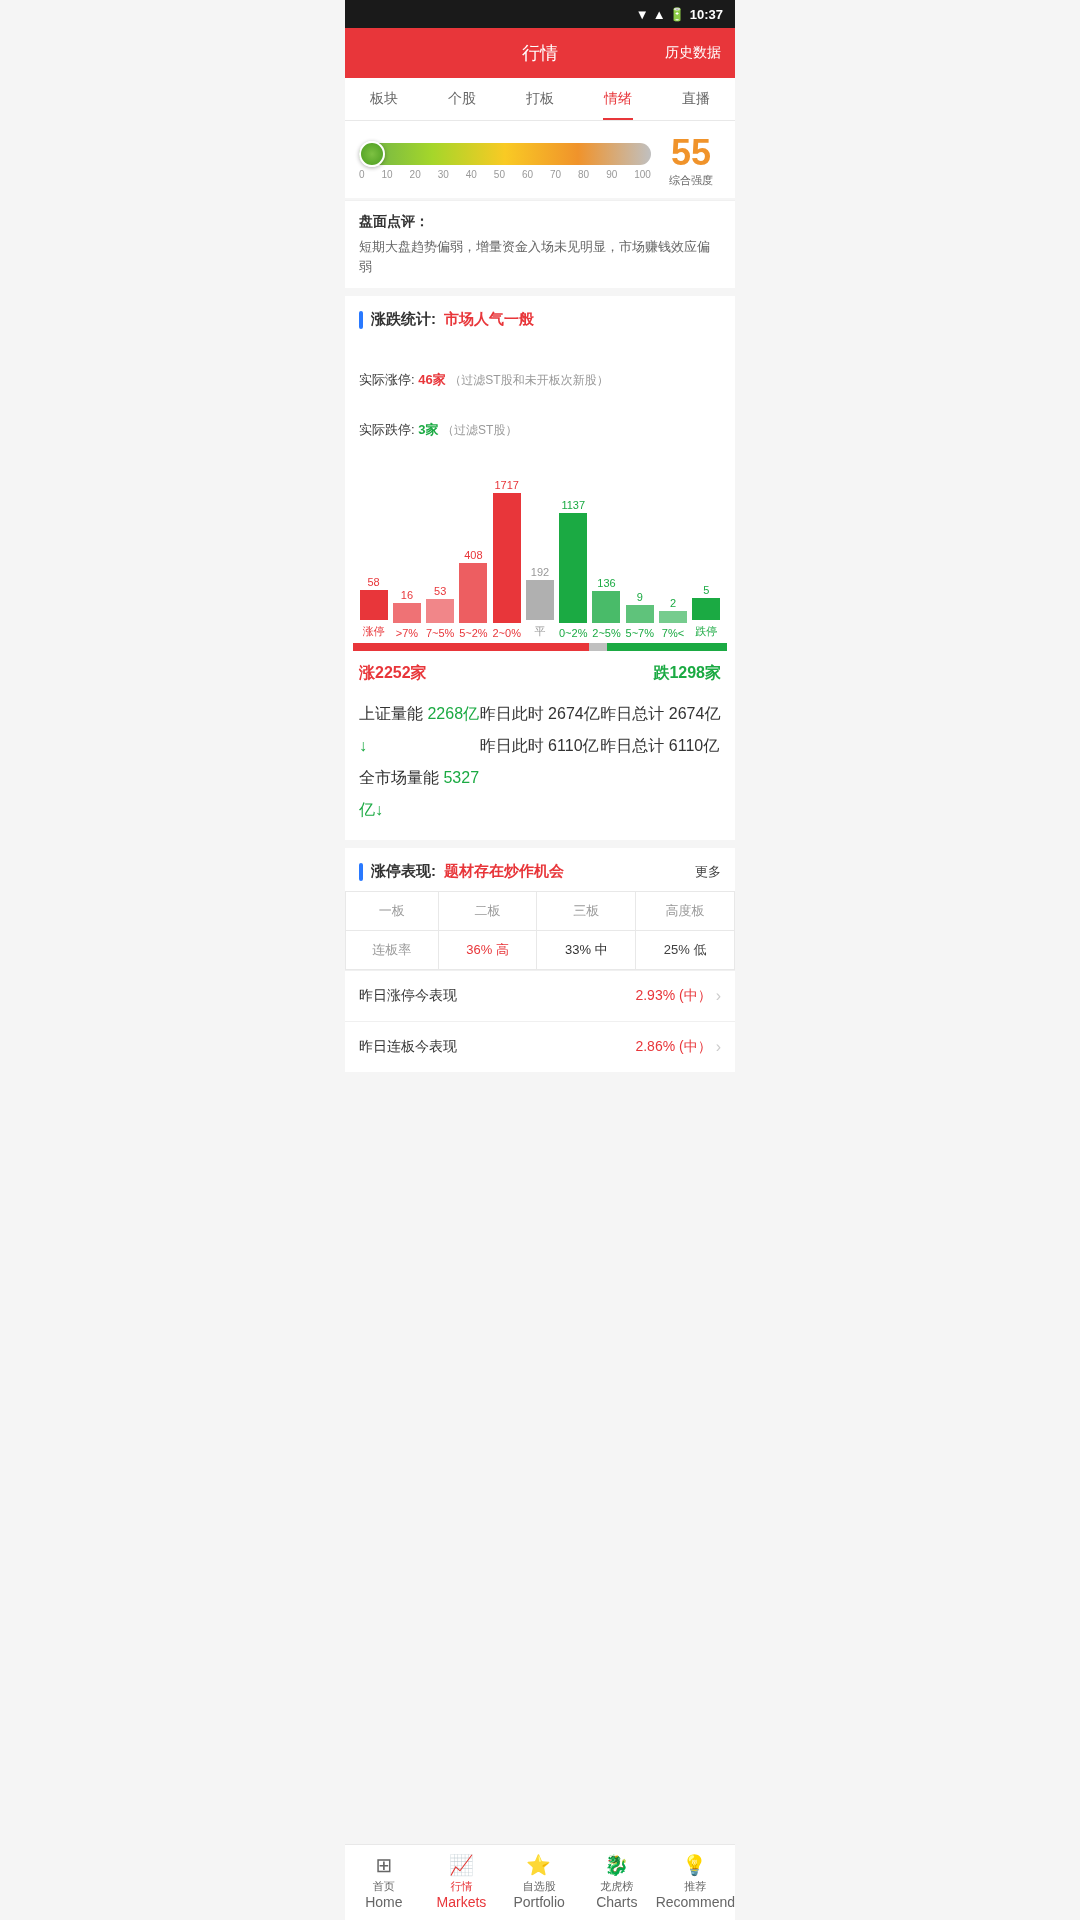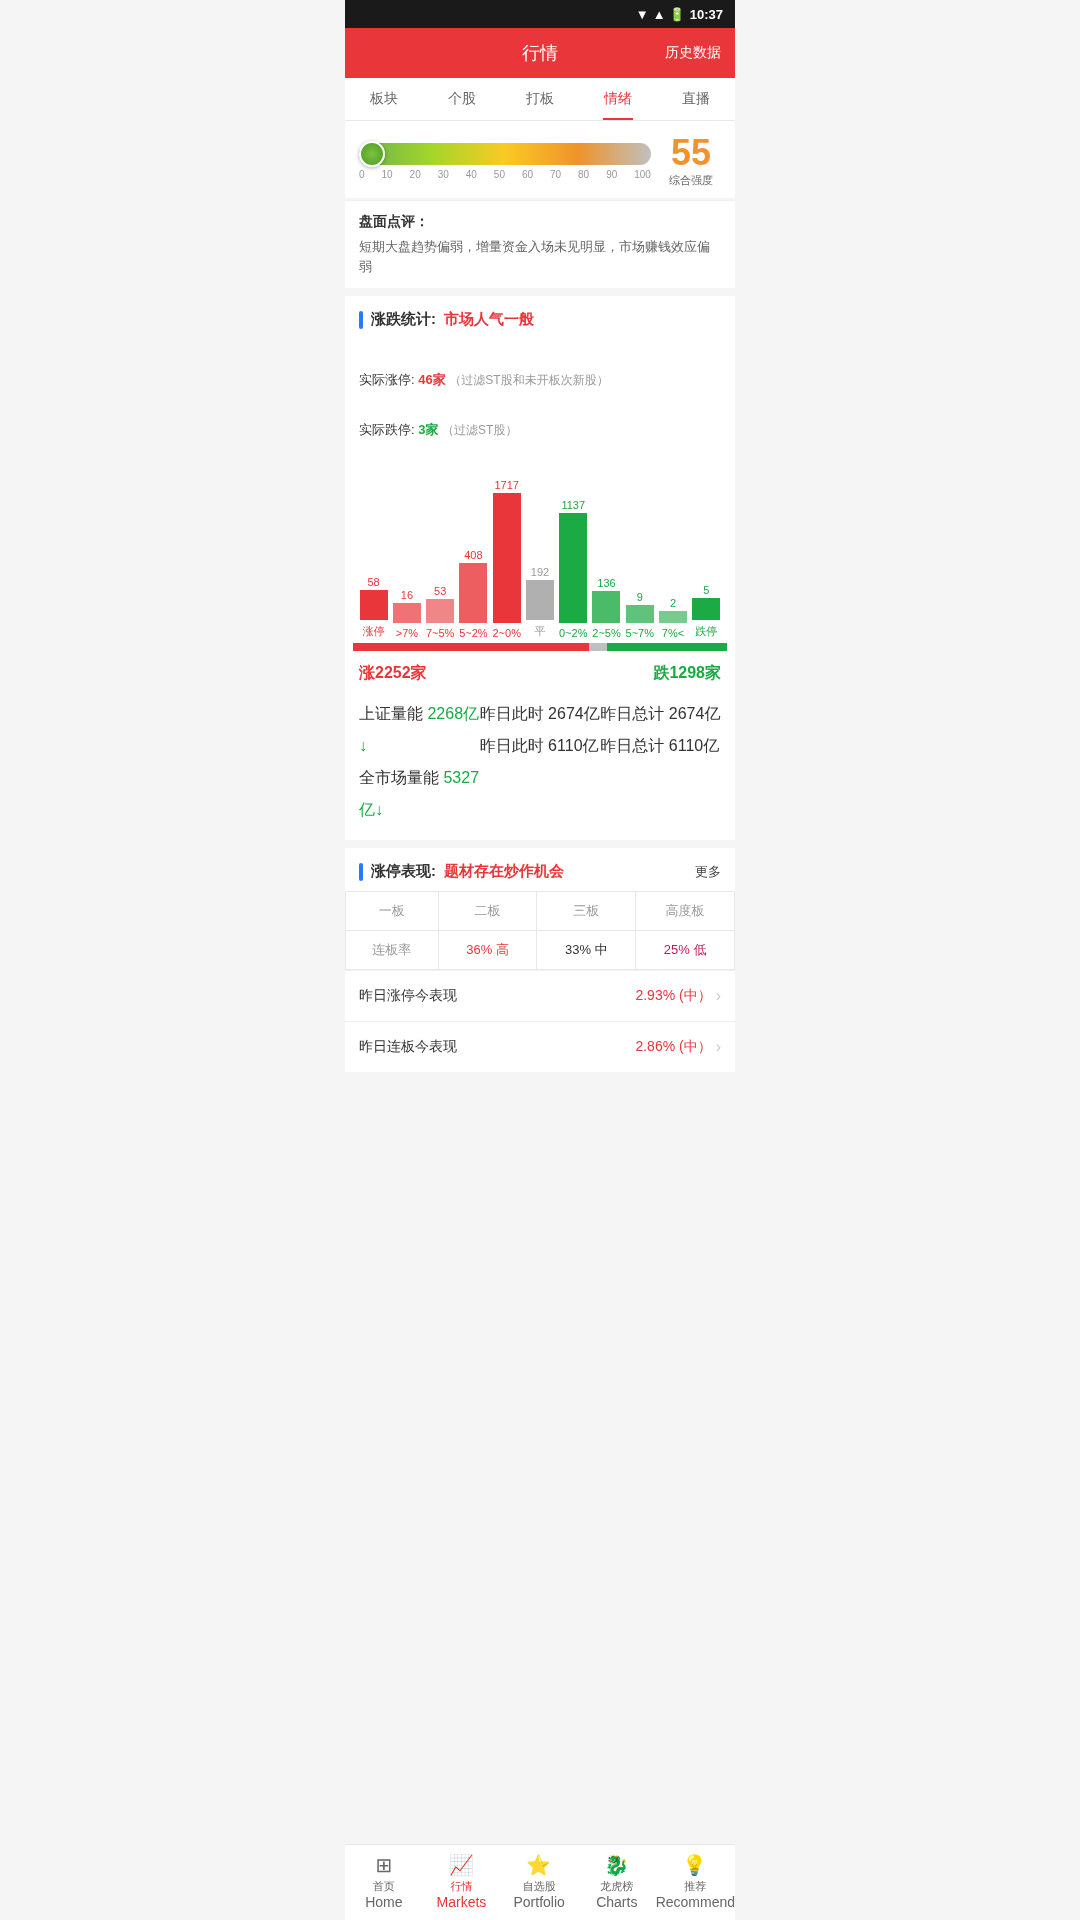--- a/index.html
+++ b/index.html
@@ -335,21 +335,21 @@
       color: #333;
       background: white;
     }
     .limit-table .rate-row td {
       font-size: 13px;
       background: white;
     }
     .rate-label { color: #999; }
     .rate-high { color: #e8363a; }
     .rate-mid { color: #333; }
-    .rate-low { color: #be185d; }
+    .rate-low { color: #404040; }
 
     
     .info-row {
       background: white;
       display: flex;
       justify-content: space-between;
       align-items: center;
       padding: 16px 14px;
       border-top: 1px solid #f0f0f0;
     }

